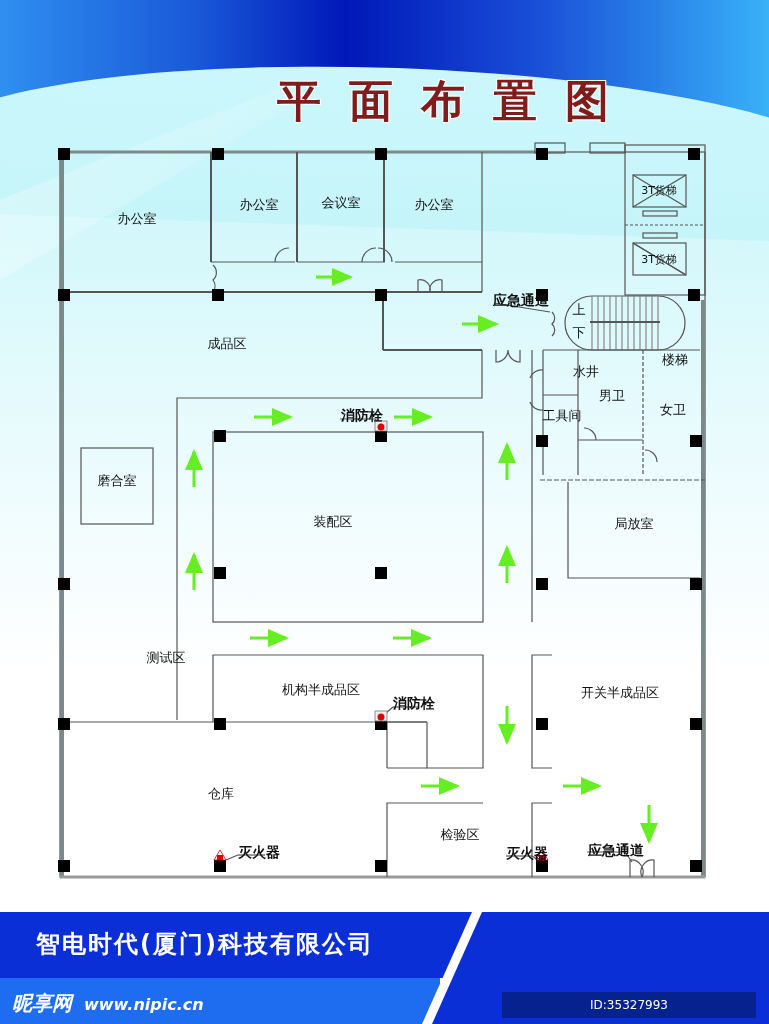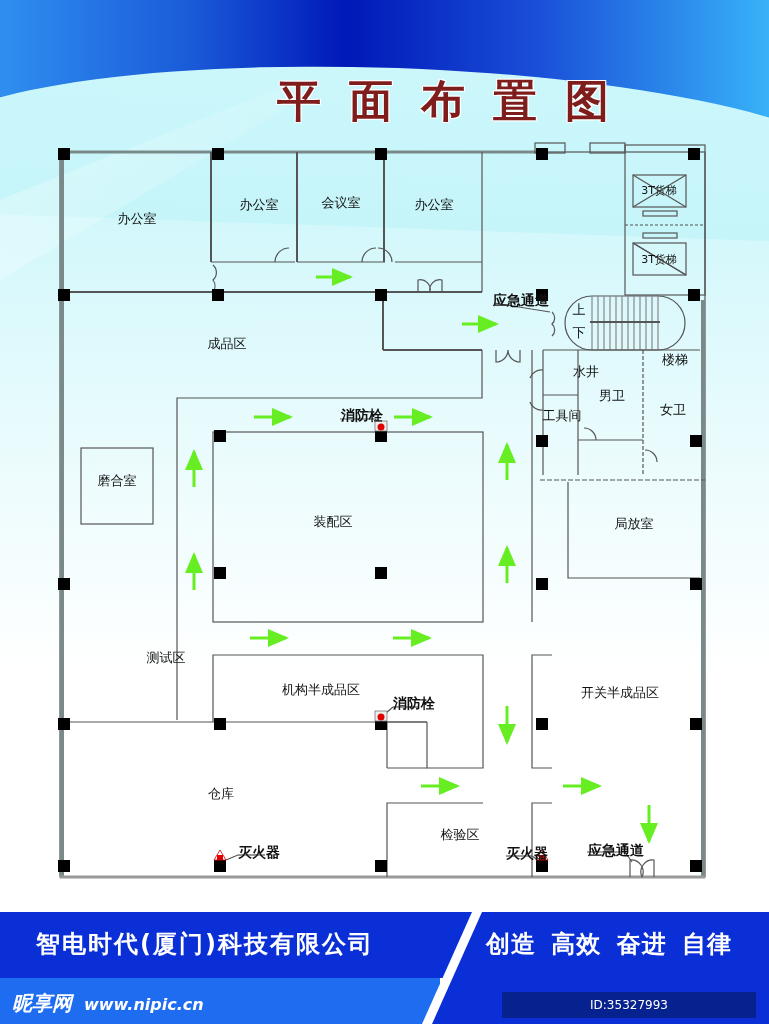--- a/index.html
+++ b/index.html
@@ -232,18 +232,17 @@
 <div class="lbl-sm" style="left:393px;top:695px;">消防栓</div>
 <div class="lbl-sm" style="left:238px;top:844px;">灭火器</div>
 <div class="lbl-sm" style="left:506px;top:845px;">灭火器</div>
 
 <div class="footer">
   <div class="f-left-top"></div>
   <div class="f-left-bot"></div>
   <div class="f-right"></div>
   <div class="f-slash"></div>
   <div class="company">智电时代(厦门)科技有限公司</div>
-  <div class="slogan">创造 高效 奋进 自律</div>
   <div class="watermark">
     <span>昵享网</span><span class="url">www.nipic.cn</span>
   </div>
   <div class="idbox">ID:35327993 NO:20260127130649903106</div>
 </div>
 
 </body></html>

